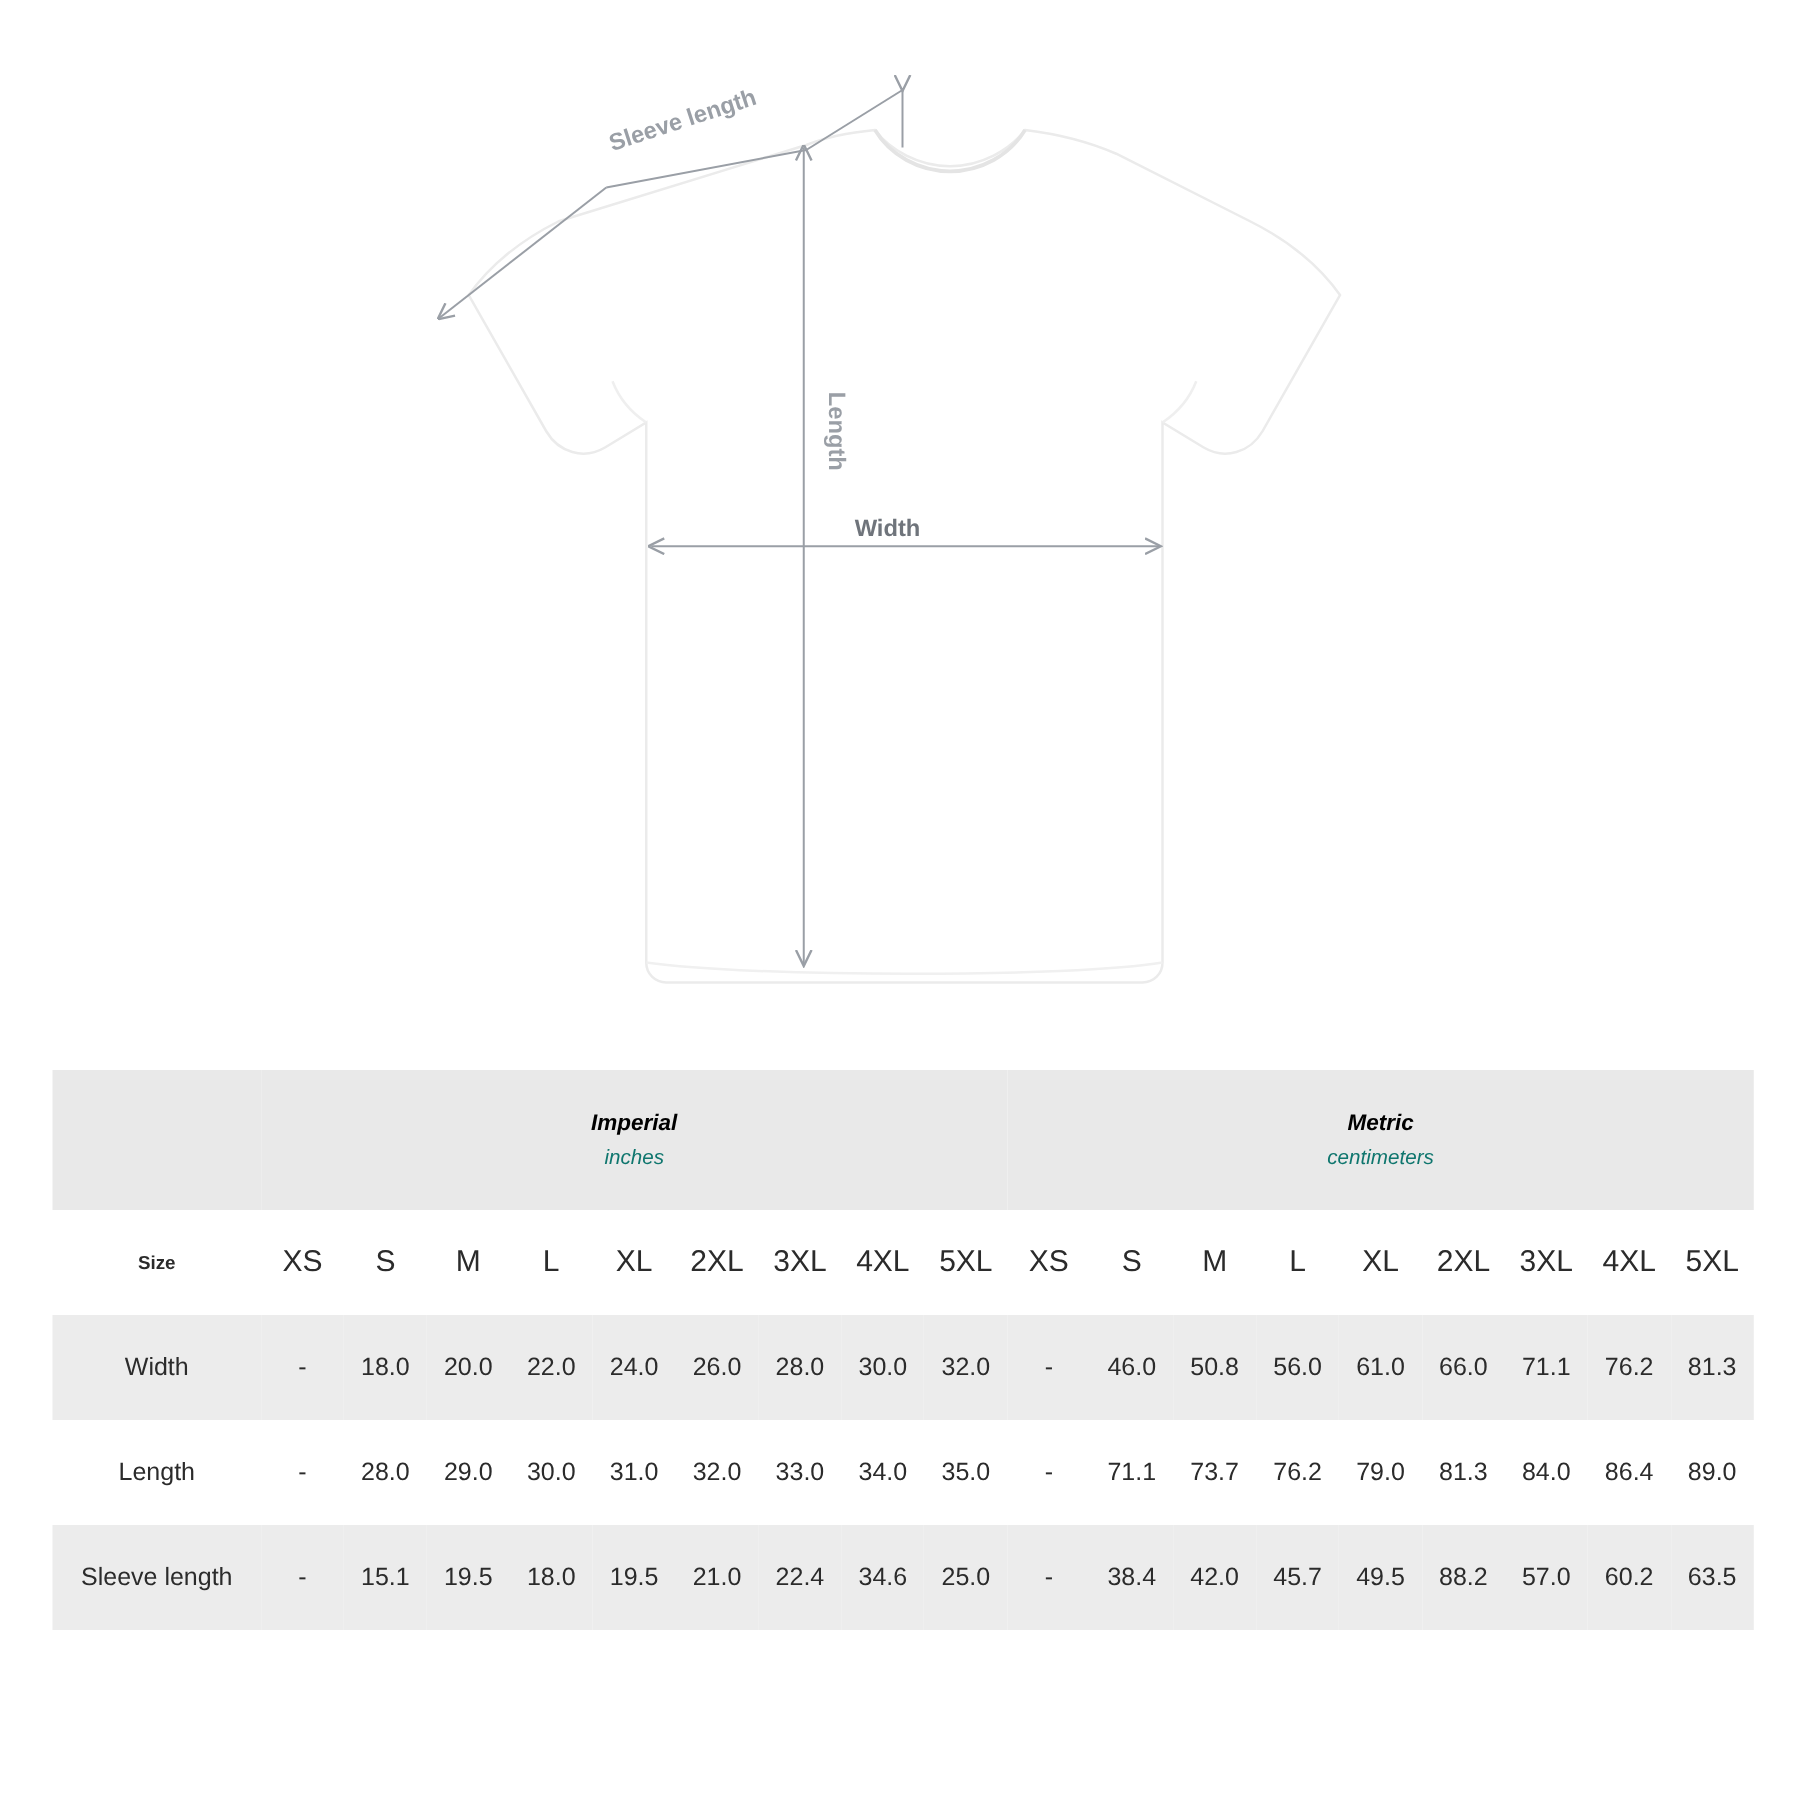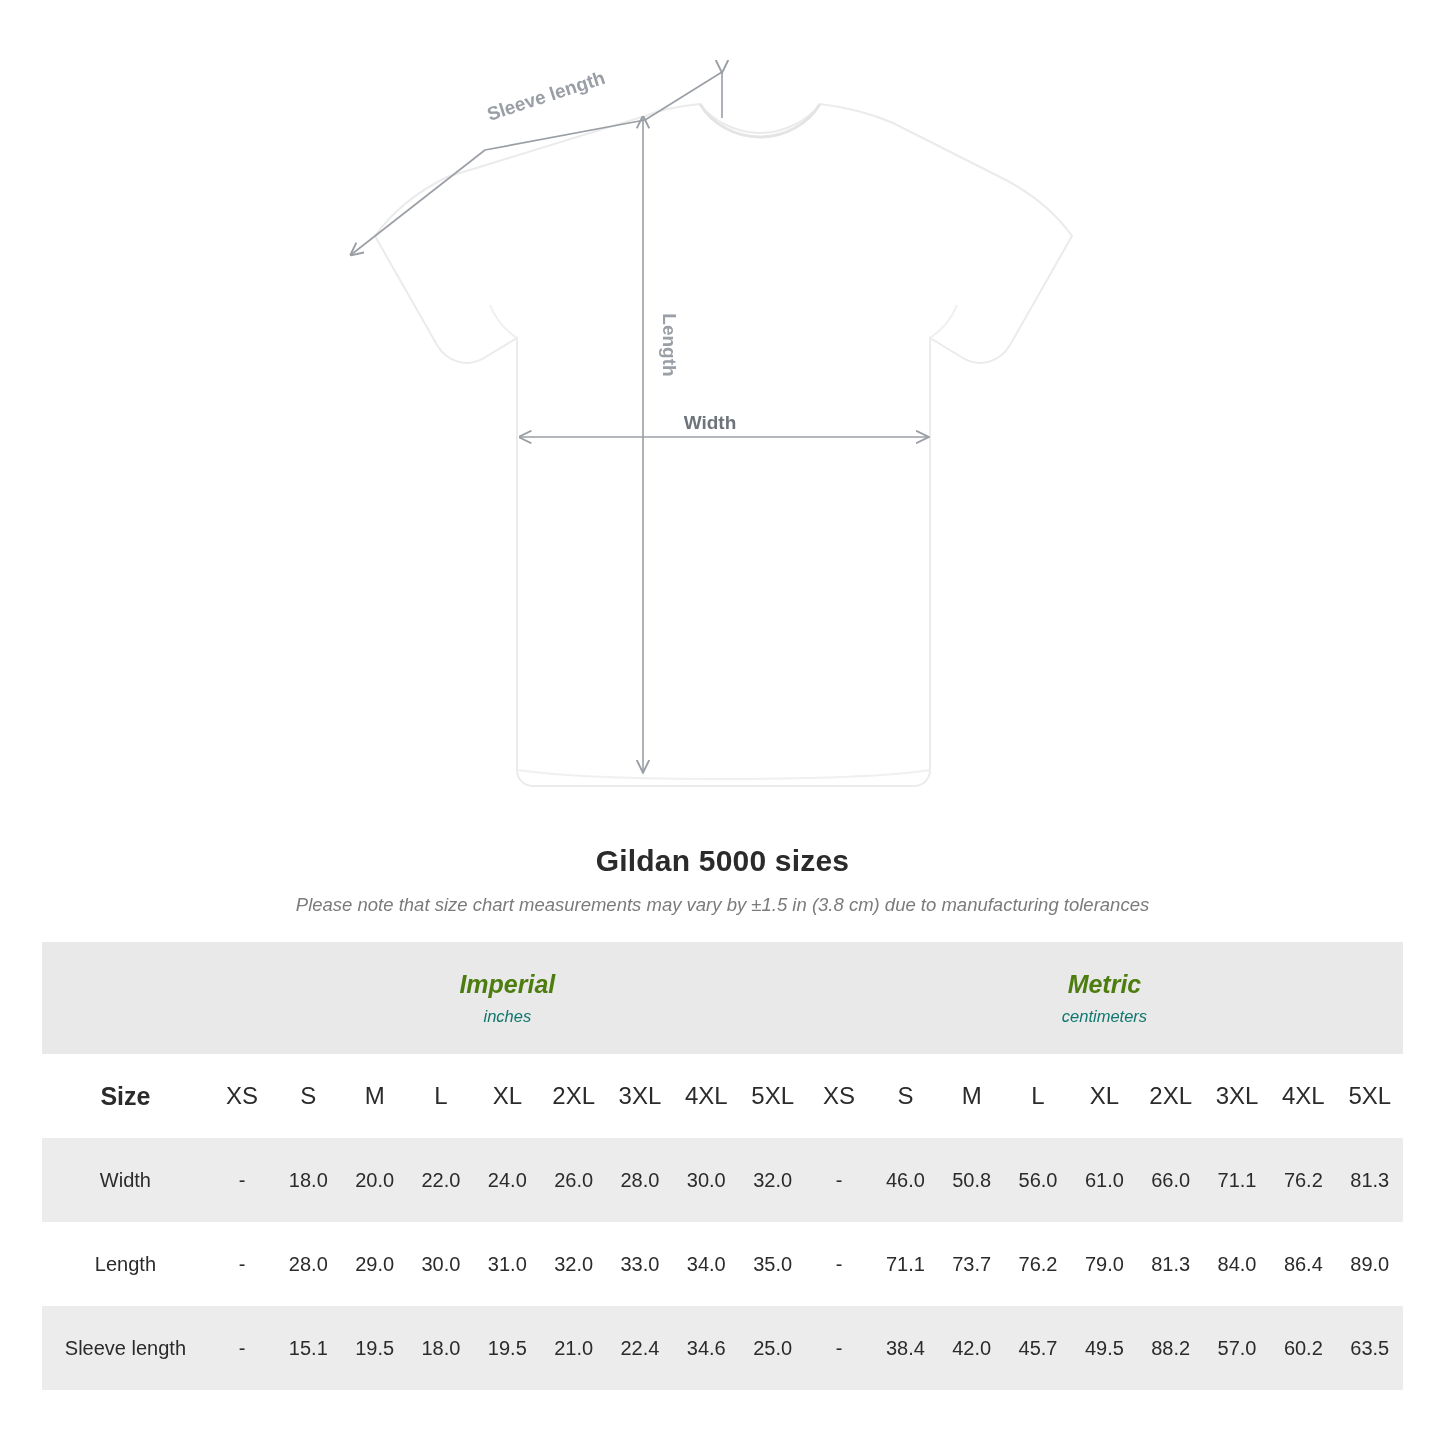--- a/index.html
+++ b/index.html
@@ -64,43 +64,43 @@
     vertical-align: middle;
     font-weight: normal;
     padding: 0;
   }
   
   .sys-row td {
     background: #e9e9e9;
     height: 112px;
   }
   .sys-name {
-    font-size: 25px;
+    font-size: 18px;
     font-style: italic;
     font-weight: bold;
-    color: #4d7c0f;
+    color: #000000;
     line-height: 1.15;
   }
   .sys-unit {
     font-size: 16.5px;
     font-style: italic;
     color: #0f766e;
     margin-top: 8px;
   }
 
   
   .size-row td {
     height: 84px;
     font-size: 24px;
     font-weight: bold;
     color: #2b2b2b;
     background: #ffffff;
   }
   .size-row td.rowlabel {
-    font-size: 25px;
+    font-size: 15px;
     font-weight: bold;
   }
 
   
   .data-row td {
     height: 84px;
     font-size: 20px;
     color: #2b2b2b;
   }
   .data-row.shaded td {
@@ -173,24 +173,20 @@
       </g>
       <text x="663" y="345" transform="rotate(90 663 345)" font-family="Liberation Sans, sans-serif" font-size="19" font-weight="bold" fill="#9a9fa6" text-anchor="middle">Length</text>
 
       <g stroke="#9a9fa6" fill="none" stroke-width="1.6">
         <line x1="521" y1="437" x2="928" y2="437" marker-start="url(#arrowStart)" marker-end="url(#arrowEnd)"></line>
       </g>
       <text x="710" y="429" font-family="Liberation Sans, sans-serif" font-size="19" font-weight="bold" fill="#6f747b" text-anchor="middle">Width</text>
     </svg>
   </div>
 
-  <div class="title-block">
-    <div class="chart-title">Gildan 5000 sizes</div>
-    <div class="chart-note">Please note that size chart measurements may vary by ±1.5 in (3.8 cm) due to manufacturing tolerances</div>
-  </div>
 
   <div class="table-wrap">
     <table class="sizes">
       <colgroup>
         <col style="width:166px">
         <col span="9" style="width:66px">
         <col span="9" style="width:66px">
       </colgroup>
       <tbody>
 

